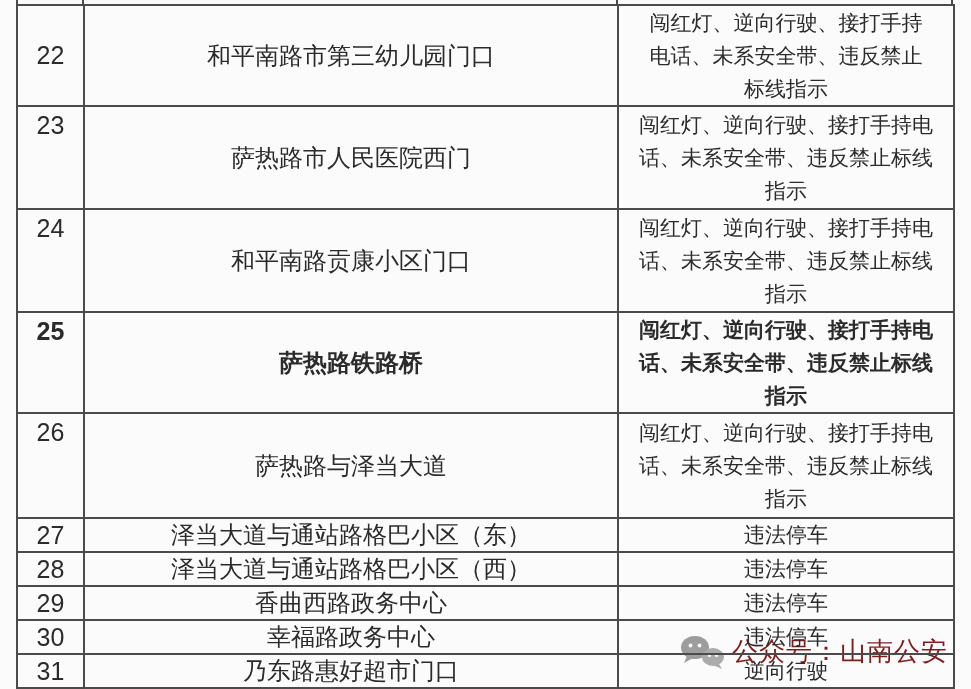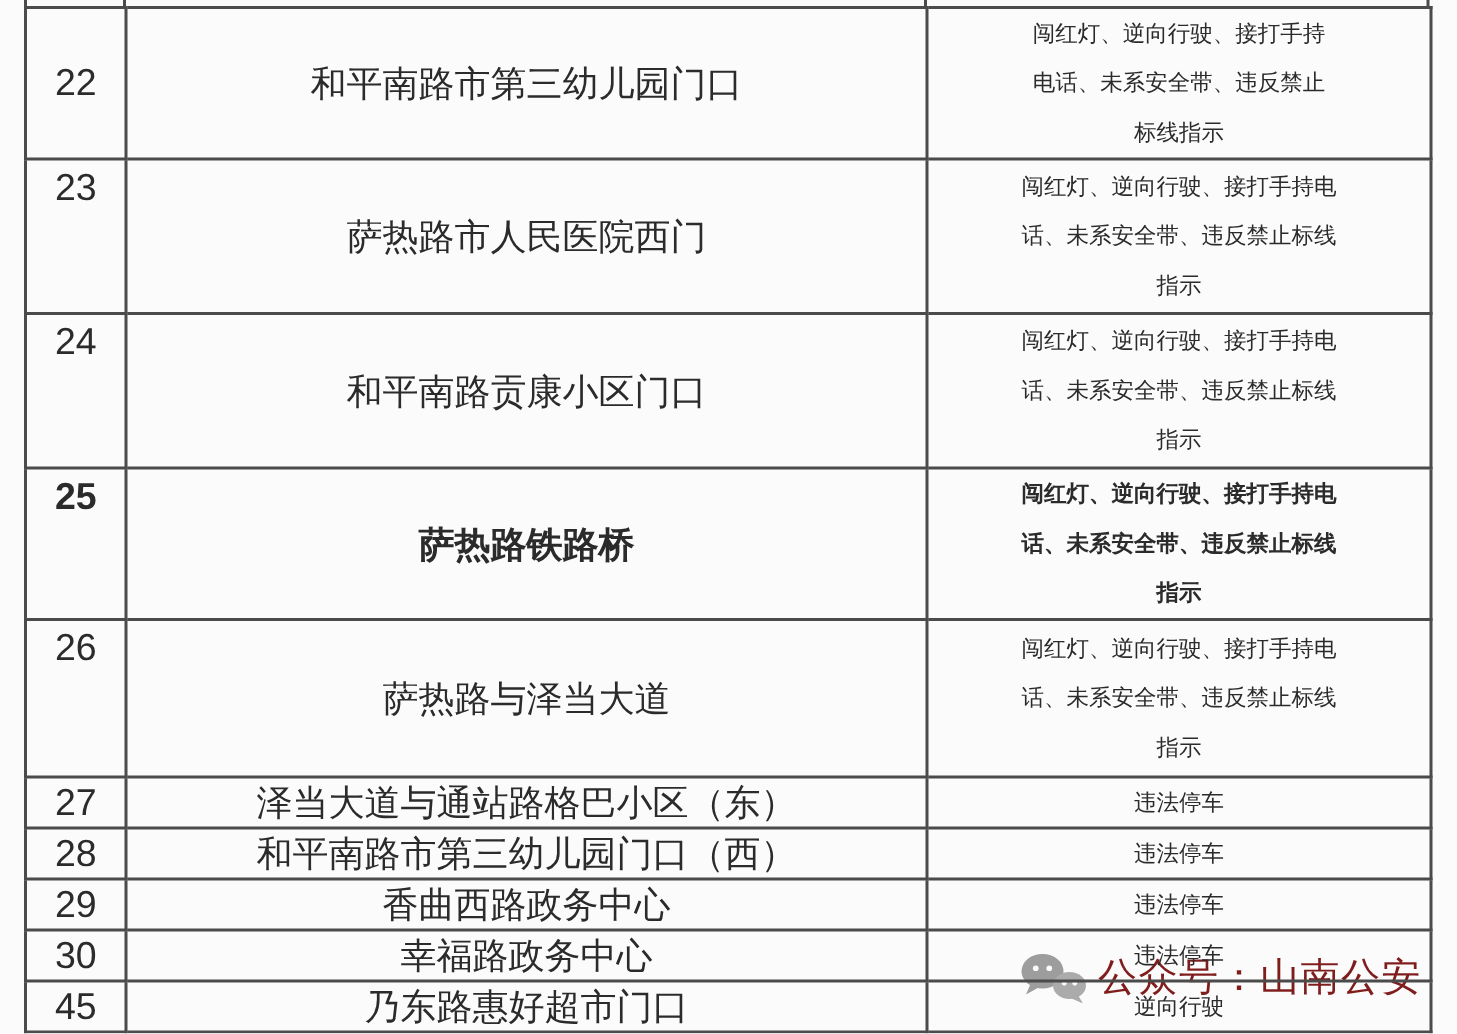--- a/index.html
+++ b/index.html
@@ -89,21 +89,21 @@
     padding-top: 4px;
   }
   td.loc {
     text-align: center;
     vertical-align: middle;
     font-size: 24px;
   }
   td.vio {
     text-align: center;
     vertical-align: middle;
-    font-size: 15px;
+    font-size: 21px;
     line-height: 33px;
     white-space: pre-line;
   }
   tr.short td.vio { line-height: normal; }
 </style>
 </head>
 <body>
 
 <div class="page">
 
@@ -173,35 +173,35 @@
 话、未系安全带、违反禁止标线
 指示</td>
         </tr>
         <tr class="r-short-1 short">
           <td class="num">27</td>
           <td class="loc">泽当大道与通站路格巴小区（东）</td>
           <td class="vio">违法停车</td>
         </tr>
         <tr class="r-short-2 short">
           <td class="num">28</td>
-          <td class="loc">和平南路市第三幼儿园门口（西）</td>
+          <td class="loc">泽当大道与通站路格巴小区（西）</td>
           <td class="vio">违法停车</td>
         </tr>
         <tr class="r-short-3 short">
           <td class="num">29</td>
           <td class="loc">香曲西路政务中心</td>
           <td class="vio">违法停车</td>
         </tr>
         <tr class="r-short-4 short">
           <td class="num">30</td>
           <td class="loc">幸福路政务中心</td>
           <td class="vio">违法停车</td>
         </tr>
         <tr class="r-short-5 short">
-          <td class="num">45</td>
+          <td class="num">31</td>
           <td class="loc">乃东路惠好超市门口</td>
           <td class="vio">逆向行驶</td>
         </tr>
       </tbody>
     </table>
   </div>
 
 </div>
 
 </body></html>

